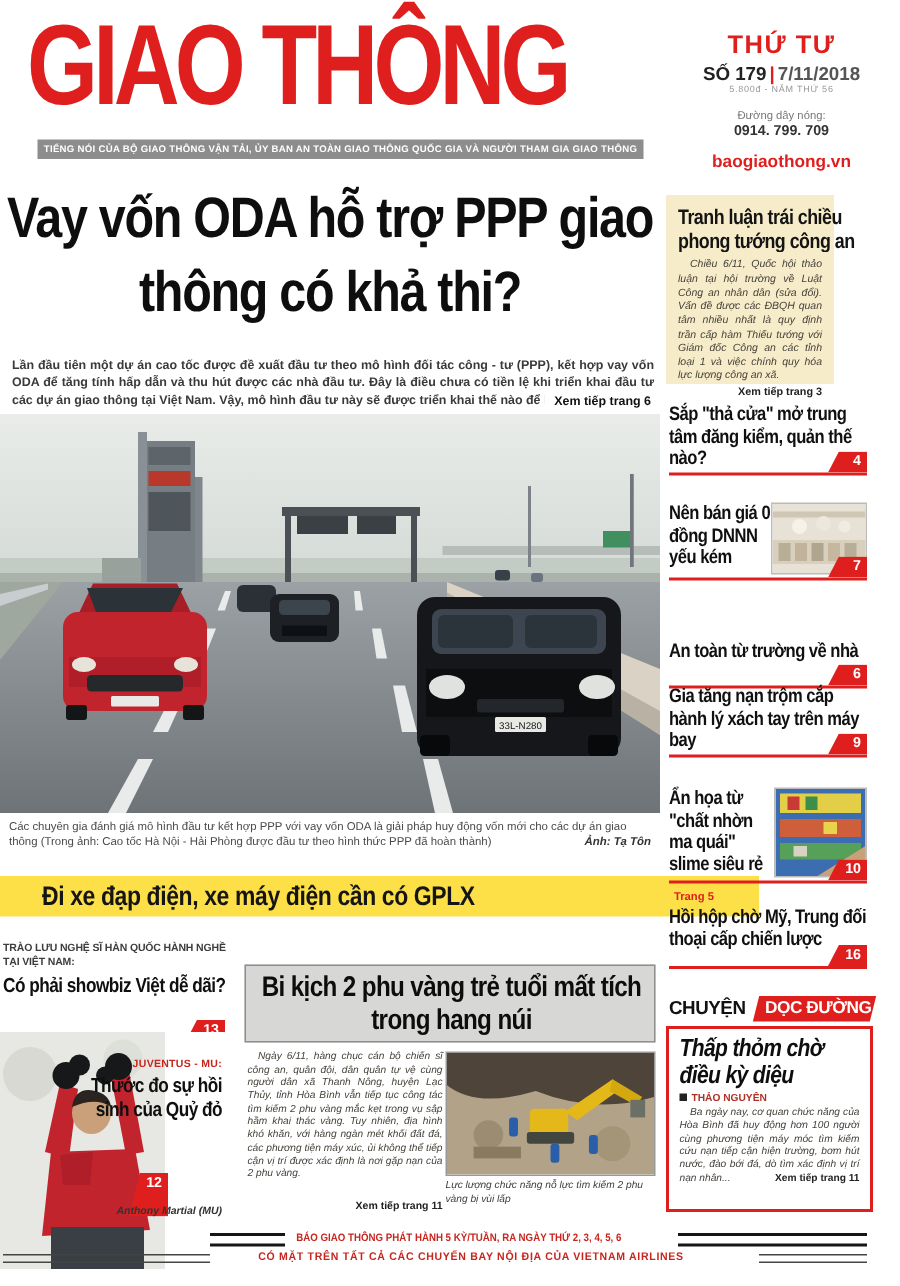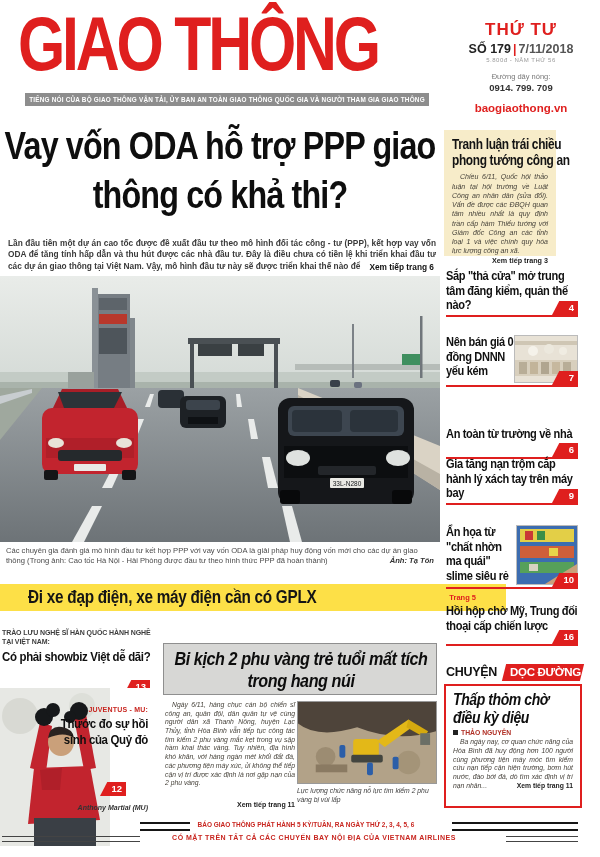--- a/index.html
+++ b/index.html
@@ -65,27 +65,27 @@
   .rbody .cont{font-style:normal;font-weight:bold;color:#222;float:right;}
   
   .kicker{left:2px;top:628px;width:150px;font-size:7px;font-weight:bold;color:#3d3d3d;line-height:1.35;letter-spacing:-.1px;}
   .sbz-title{left:2px;top:650px;width:176px;font-size:13.5px;font-weight:bold;line-height:1.1;
              letter-spacing:-.4px;transform:scaleX(.85);transform-origin:left top;color:#0f0f0f;}
   .sbz-ruler{left:2px;top:680px;width:148px;height:16px;}
   .fb{left:0;top:688px;width:152px;height:158px;}
   .fb-kicker{position:absolute;right:4px;top:18px;font-size:7px;font-weight:bold;color:#C8251F;letter-spacing:.2px;}
   .fb-title{position:absolute;right:4px;top:28px;width:118px;text-align:right;font-size:13.5px;font-weight:bold;
             line-height:1.15;letter-spacing:-.4px;transform:scaleX(.85);transform-origin:right top;color:#0f0f0f;}
-  .fb-flag{position:absolute;right:26px;top:94px;width:26px;height:14px;background:#DF1F1E;
+  .fb-flag{position:absolute;right:40px;top:94px;width:26px;height:29px;background:#DF1F1E;
            clip-path:polygon(28% 0,100% 0,100% 100%,0 100%);color:#fff;font-size:9.5px;font-weight:bold;
            text-align:right;line-height:14px;padding-right:4px;box-sizing:border-box;}
   .fb-cap{position:absolute;right:4px;top:116px;width:90px;text-align:right;font-size:7px;font-style:italic;
           font-weight:bold;color:#333;line-height:1.25;}
   
-  .gbox{left:163px;top:643px;width:274px;height:52px;background:#d7d7d5;border:1px solid #8f8f8f;box-sizing:border-box;font-style:italic;}
+  .gbox{left:163px;top:643px;width:274px;height:52px;background:#d7d7d5;border:1px solid #8f8f8f;box-sizing:border-box;}
   .gtitle{position:absolute;left:-18px;top:4px;width:310px;transform:scaleX(.85);transform-origin:center top;
           text-align:center;font-size:19px;font-weight:bold;line-height:1.18;letter-spacing:-.5px;color:#0d0d0d;}
   .gbody{left:165px;top:701px;width:130px;height:108px;font-size:6.8px;font-style:italic;color:#46423a;
          line-height:1.28;text-align:justify;text-indent:7px;}
   .gcont{left:165px;top:801px;width:130px;text-align:right;font-size:7px;font-weight:bold;color:#222;background:#fff;}
   .gphoto{left:297px;top:701px;width:140px;height:83px;border:1px solid #999;box-sizing:border-box;}
   .gcap{left:297px;top:787px;width:140px;font-size:6.8px;font-style:italic;color:#3d3d3d;line-height:1.3;}
   
   .dline{height:5px;border-top:2.2px solid #161616;border-bottom:2.2px solid #161616;}
   .dline2{height:4px;border-top:1.4px solid #444;border-bottom:1.4px solid #444;}

